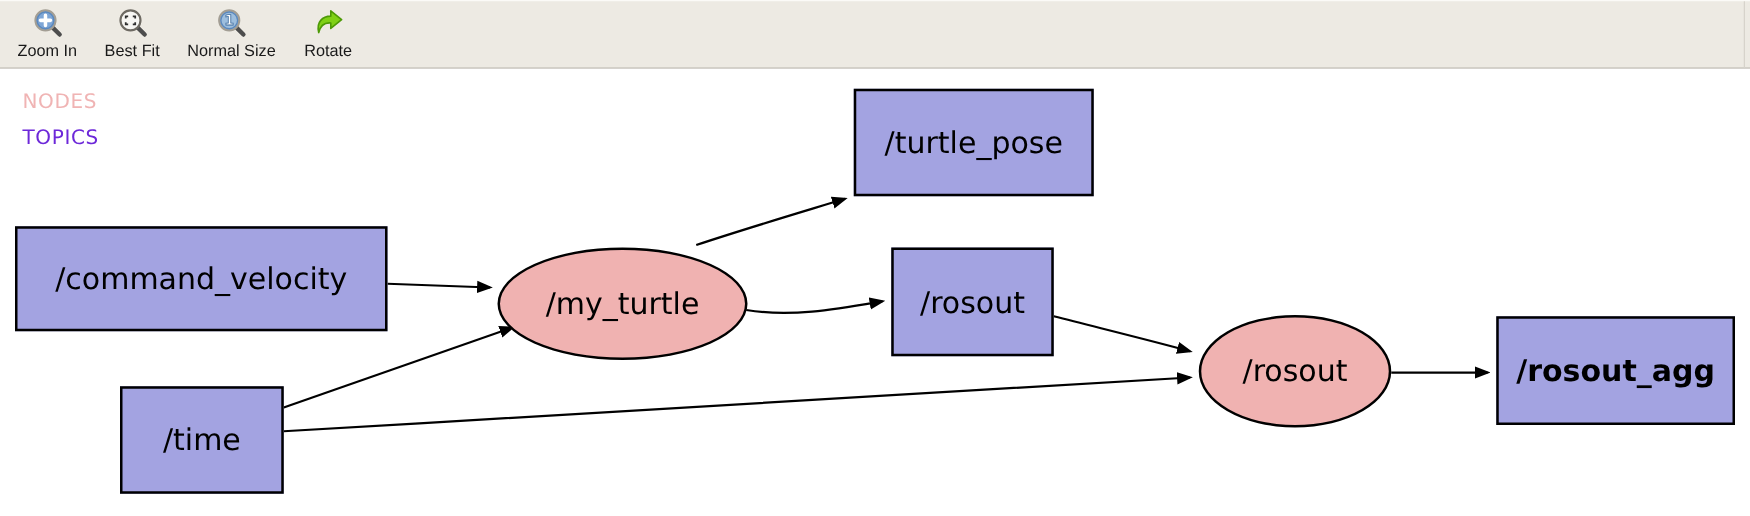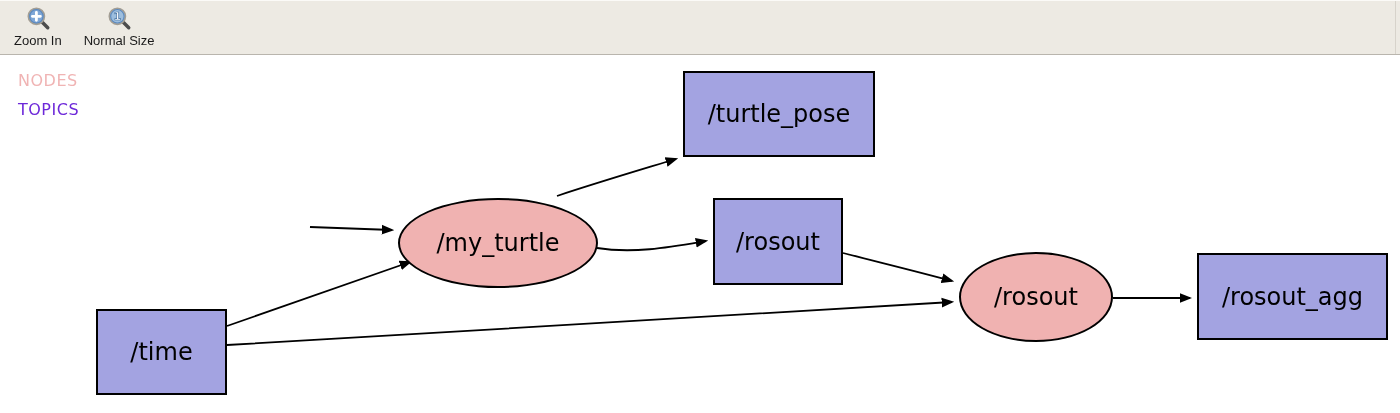--- a/index.html
+++ b/index.html
@@ -68,33 +68,52 @@
         <line x1="15.5" y1="14.5" x2="21" y2="20" stroke="#4d4d4d" stroke-width="3.2" stroke-linecap="round"></line>
         <circle cx="10.5" cy="9.5" r="7.4" fill="#7ea6d6" stroke="#a39e94" stroke-width="1.6"></circle>
         <circle cx="10.5" cy="9.5" r="6.2" fill="none" stroke="#5b88bd" stroke-width="1"></circle>
         <path d="M10.5 5.8 V13.2 M6.8 9.5 H14.2" stroke="#ffffff" stroke-width="2.6" stroke-linecap="round"></path>
       </svg>
     </span>
     <span class="tb-label">Zoom In</span>
   </button>
 
 
+  <button class="tb-btn">
+    <span class="tb-icon">
+      <svg viewBox="0 0 24 24" width="26" height="26">
+        <line x1="15.5" y1="14.5" x2="21" y2="20" stroke="#4d4d4d" stroke-width="3.2" stroke-linecap="round"></line>
+        <circle cx="10.5" cy="9.5" r="7.4" fill="#f7f6f3" stroke="#6e6a63" stroke-width="1.6"></circle>
+        <path d="M7 8.2 V6.6 H8.8 M12.2 6.6 H14 V8.2 M14 10.8 V12.4 H12.2 M8.8 12.4 H7 V10.8" fill="none" stroke="#2e2e2e" stroke-width="1.3"></path>
+      </svg>
+    </span>
+    <span class="tb-label">Best Fit</span>
+  </button>
 
   <button class="tb-btn">
     <span class="tb-icon">
       <svg viewBox="0 0 24 24" width="26" height="26">
         <line x1="15.5" y1="14.5" x2="21" y2="20" stroke="#4d4d4d" stroke-width="3.2" stroke-linecap="round"></line>
         <circle cx="10.5" cy="9.5" r="7.4" fill="#9dbede" stroke="#a39e94" stroke-width="1.6"></circle>
         <circle cx="10.5" cy="9.5" r="6.2" fill="none" stroke="#5b88bd" stroke-width="1"></circle>
         <text x="10.5" y="13" text-anchor="middle" font-size="10.5" font-weight="bold" fill="#ffffff" stroke="#3e6c9e" stroke-width="0.6" font-family="DejaVu Sans, sans-serif">1</text>
       </svg>
     </span>
     <span class="tb-label">Normal Size</span>
   </button>
 
+  <button class="tb-btn">
+    <span class="tb-icon">
+      <svg viewBox="0 0 24 24" width="26" height="26">
+        <path d="M13.5 2.5 L21.5 9 L13.5 15.5 L13.5 11.4 C9.2 11 5.8 13.4 4.6 18.5
+                 C2.6 10.4 7.6 6.6 13.5 6.4 Z" fill="#7fd016" stroke="#4d9a06" stroke-width="1.2" stroke-linejoin="round"></path>
+      </svg>
+    </span>
+    <span class="tb-label">Rotate</span>
+  </button>
 
 </div>
 
 <div class="canvas">
 
   <span class="legend-label legend-nodes">NODES</span>
   <span class="legend-label legend-topics">TOPICS</span>
 
   <svg class="edges-svg">
     <defs>
@@ -104,34 +123,37 @@
     </defs>
     <path class="edge" d="M 310 172 C 340 173, 368 174, 392 175" marker-end="url(#arrow)"></path>
     <path class="edge" d="M 227 271 C 289 249, 350 228, 410 207" marker-end="url(#arrow)"></path>
     <path class="edge" d="M 557 141 C 596 128, 640 115, 676 104" marker-end="url(#arrow)"></path>
     <path class="edge" d="M 597 193 C 634 199, 671 192, 706 186" marker-end="url(#arrow)"></path>
     <path class="edge" d="M 843 198 C 882 208, 919 217, 952 226" marker-end="url(#arrow)"></path>
     <path class="edge" d="M 227 290 C 470 276, 714 261, 952 247" marker-end="url(#arrow)"></path>
     <path class="edge" d="M 1113 243 L 1190 243" marker-end="url(#arrow)"></path>
   </svg>
 
+  <div class="gnode topic-box" style="left:12px; top:126px; width:298px; height:84px;">
+    <span>/command_velocity</span>
+  </div>
 
   <div class="gnode topic-box" style="left:96px; top:254px; width:131px; height:86px;">
     <span>/time</span>
   </div>
 
   <div class="gnode topic-box" style="left:683px; top:16px; width:192px; height:86px;justify-content:center;">
     <span>/turtle_pose</span>
   </div>
 
   <div class="gnode topic-box" style="left:713px; top:143px; width:130px; height:87px;">
     <span>/rosout</span>
   </div>
 
-  <div class="gnode topic-box" style="left:1197px; top:198px; width:191px; height:87px;">
+  <div class="gnode topic-box" style="left:1197px; top:198px; width:191px; height:87px;font-weight:bold;">
     <span>/rosout_agg</span>
   </div>
 
   <div class="gnode node-ellipse" style="left:398px; top:143px; width:200px; height:90px;text-align:right;">
     <span>/my_turtle</span>
   </div>
 
   <div class="gnode node-ellipse" style="left:959px; top:197px; width:154px; height:90px;">
     <span>/rosout</span>
   </div>

